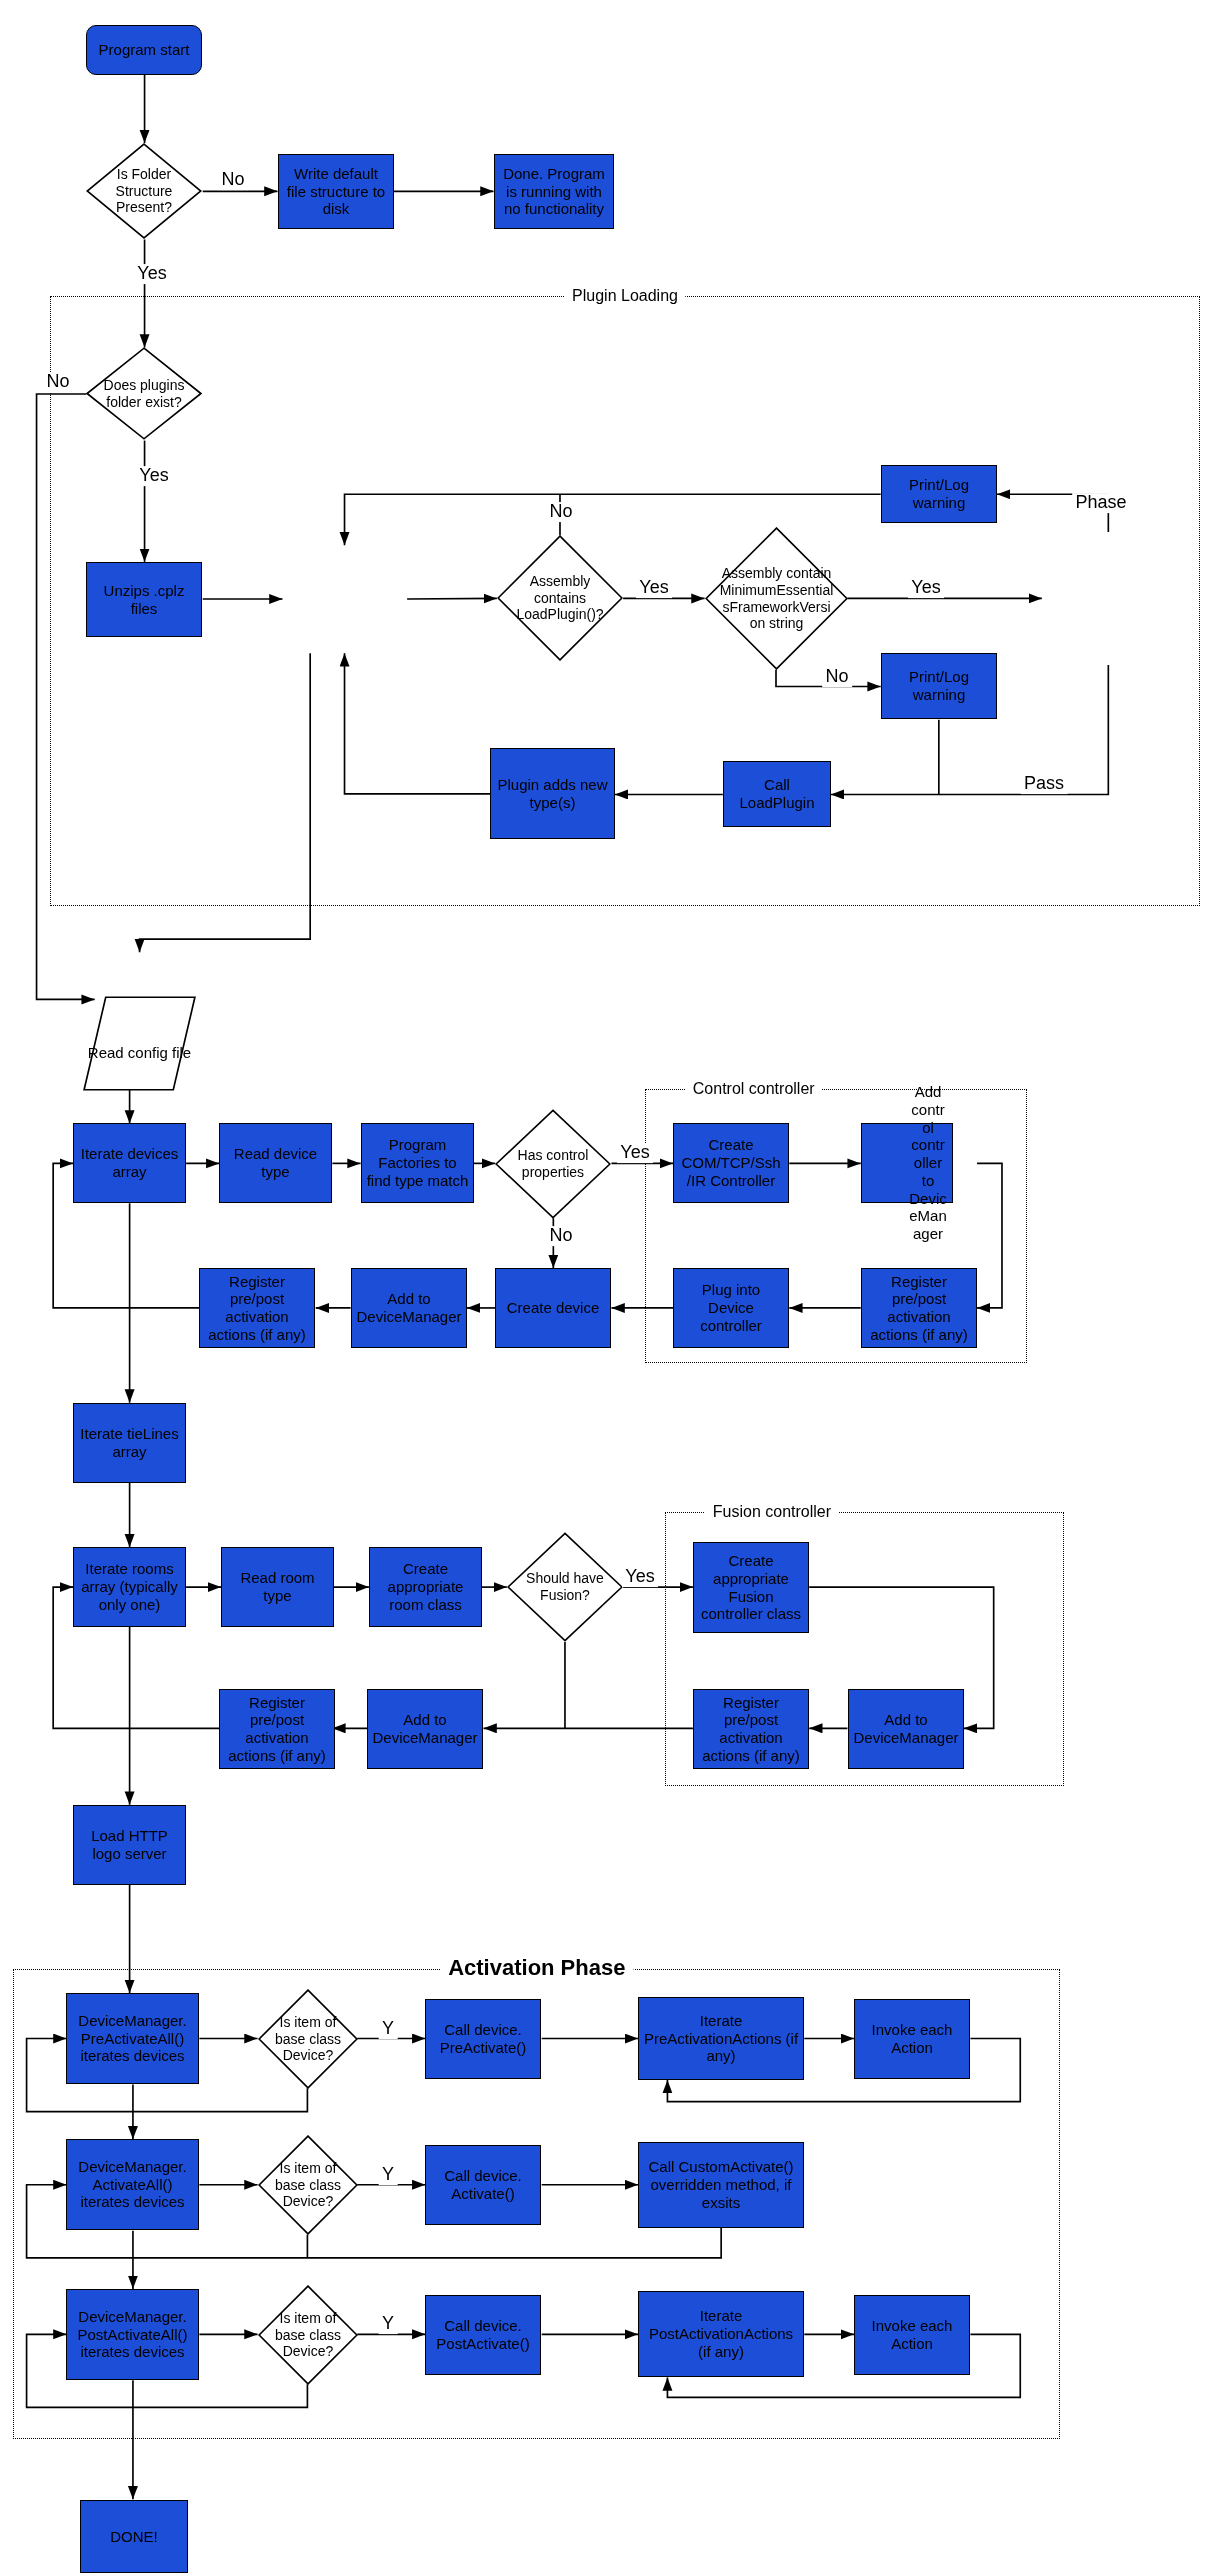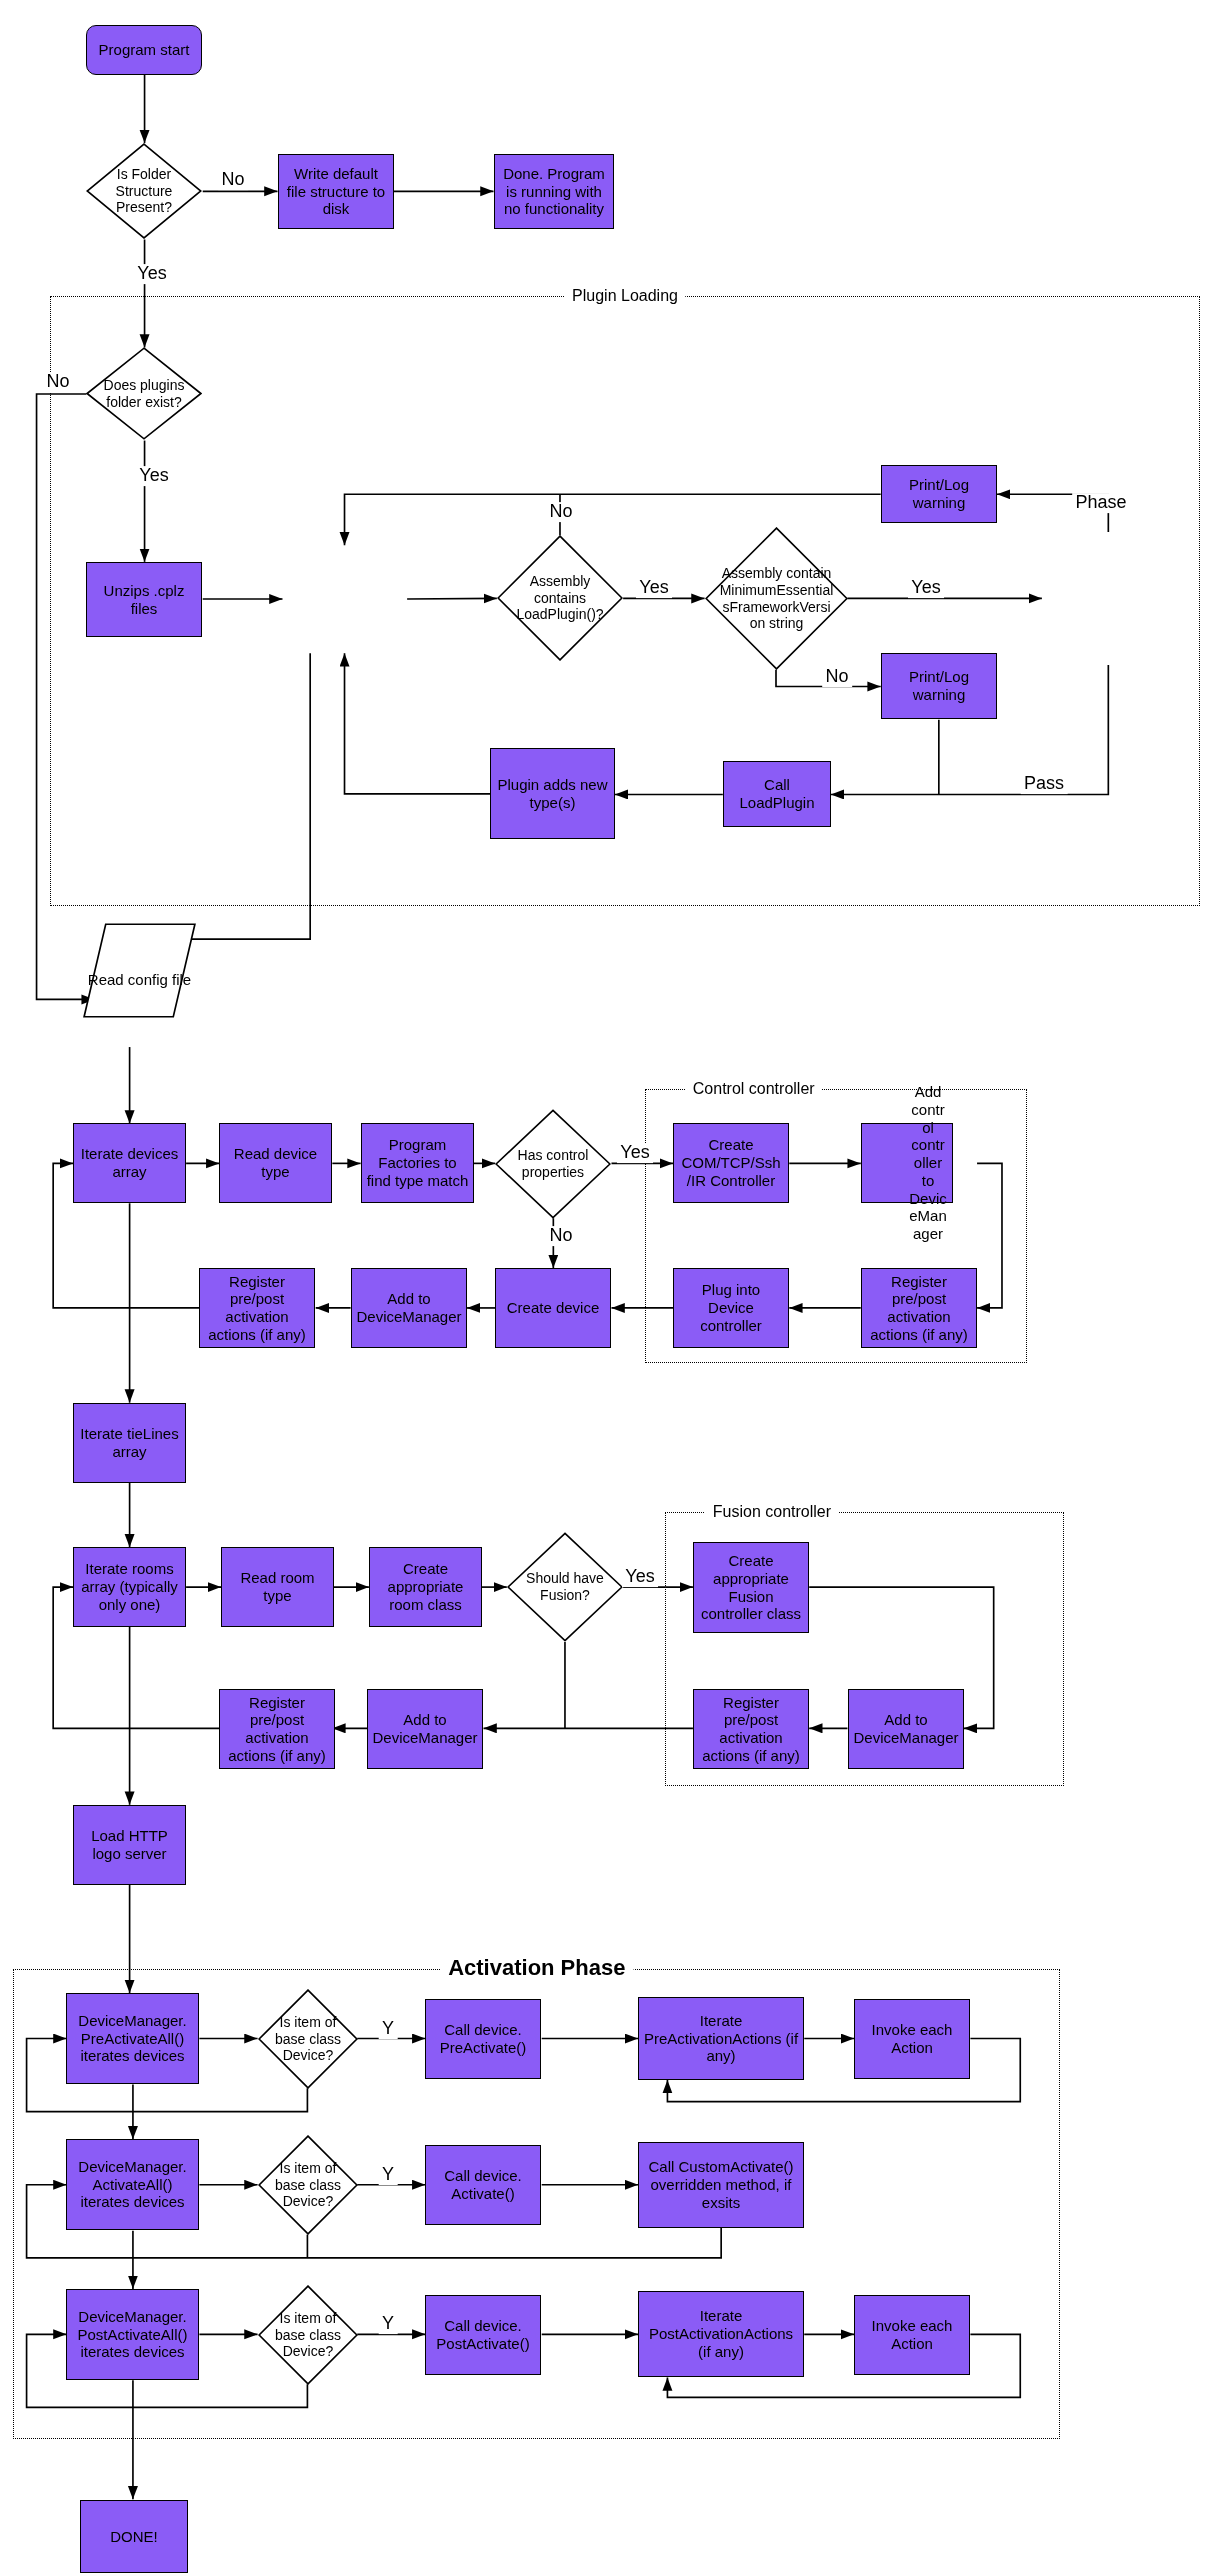--- a/index.html
+++ b/index.html
@@ -1,21 +1,21 @@
 <!DOCTYPE html>
 <html style="font-size:8.9px"><head>
 <meta charset="utf-8">
 <style>
   * { box-sizing: border-box; margin: 0; padding: 0; }
   html, body { background: #ffffff; }
   body { font-family: "Liberation Sans", sans-serif; color: #000; }
   #canvas { position: relative; width: 1218px; height: 2576px; background: #fff; overflow: hidden; }
   #edge-layer { position: absolute; left: 0; top: 0; }
   .node { position: absolute; display: flex; align-items: center; justify-content: center; text-align: center; font-size: 15px; line-height: 1.18; }
-  .node.rect, .node.rounded { background: #8b5cf6; border: 1.7px solid #000; }
+  .node.rect, .node.rounded { background: #1d4ed8; border: 1.7px solid #000; }
   .node.rounded { border-radius: 10px; }
   .node .label { padding: 2.2px 4.4px; max-width: 100%; overflow-wrap: break-word; }
   .node.diamond, .node.parallelogram { background: transparent; border: none; }
   .node.diamond svg, .node.parallelogram svg { position: absolute; left: 0; top: 0; }
   .node.diamond .label { position: relative; max-width: 80%; font-size: 14px; padding: 0; }
   .node.parallelogram .label { position: relative; }
   .container-box { position: absolute; border: 1.7px dotted #000; }
   .container-label { position: absolute; top: -10px; background: #fff; padding: 0 7.8px; font-size: 16px; white-space: nowrap; }
   .container-label.bold { font-weight: bold; font-size: 22px; top: -15.5px; }
   .edge-label { position: absolute; transform: translate(-50%, -50%); background: #fff; padding: 0 3.3px; font-size: 18px; line-height: 1.1; }
@@ -150,21 +150,21 @@
     </div>
     <div class="node rect" style="left: 881px; top: 653px; width: 116px; height: 66px;">
       <span class="label">Print/Log warning</span>
     </div>
     <div class="node rect" style="left: 723px; top: 761px; width: 108px; height: 66px;">
       <span class="label">Call LoadPlugin</span>
     </div>
     <div class="node rect" style="left: 490px; top: 748px; width: 125px; height: 91px;">
       <span class="label">Plugin adds new type(s)</span>
     </div>
-    <div class="node parallelogram" style="left: 83px; top: 923px; width: 113px; height: 113px;">
+    <div class="node parallelogram" style="left: 83px; top: 996px; width: 113px; height: 113px;">
       <svg width="113" height="95" viewBox="0 0 204 171">
         <polygon points="41,2 202,2 163,169 2,169" fill="#ffffff" stroke="#000000" stroke-width="3"></polygon>
       </svg>
       <span class="label">Read config file</span>
     </div>
     <div class="node rect" style="left: 73px; top: 1123px; width: 113px; height: 80px;">
       <span class="label">Iterate devices array</span>
     </div>
     <div class="node rect" style="left: 219px; top: 1123px; width: 113px; height: 80px;">
       <span class="label">Read device type</span>

